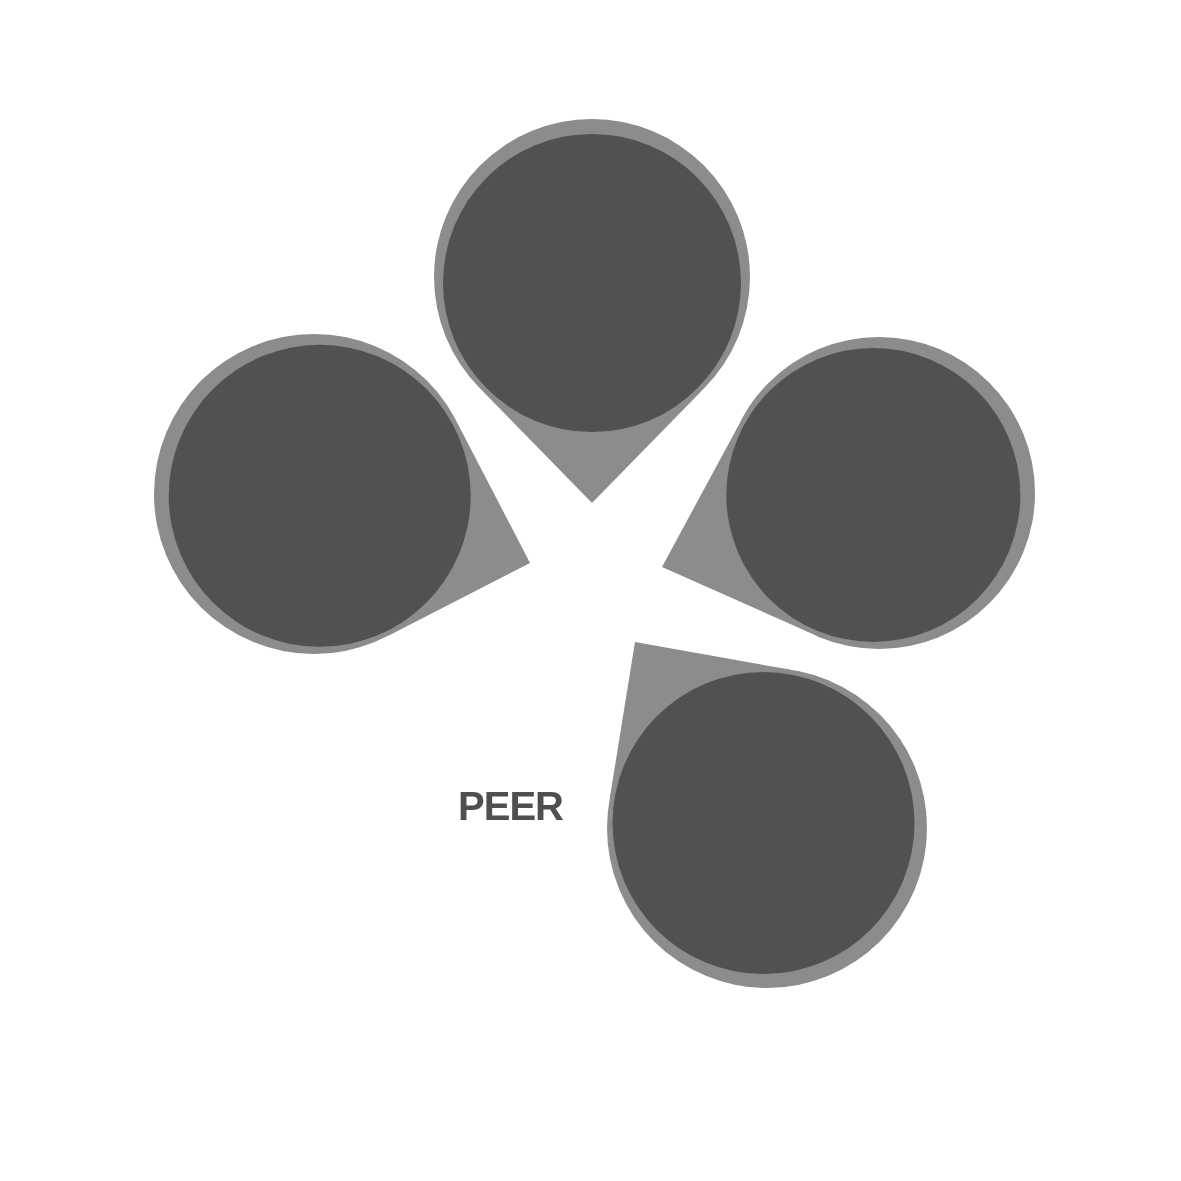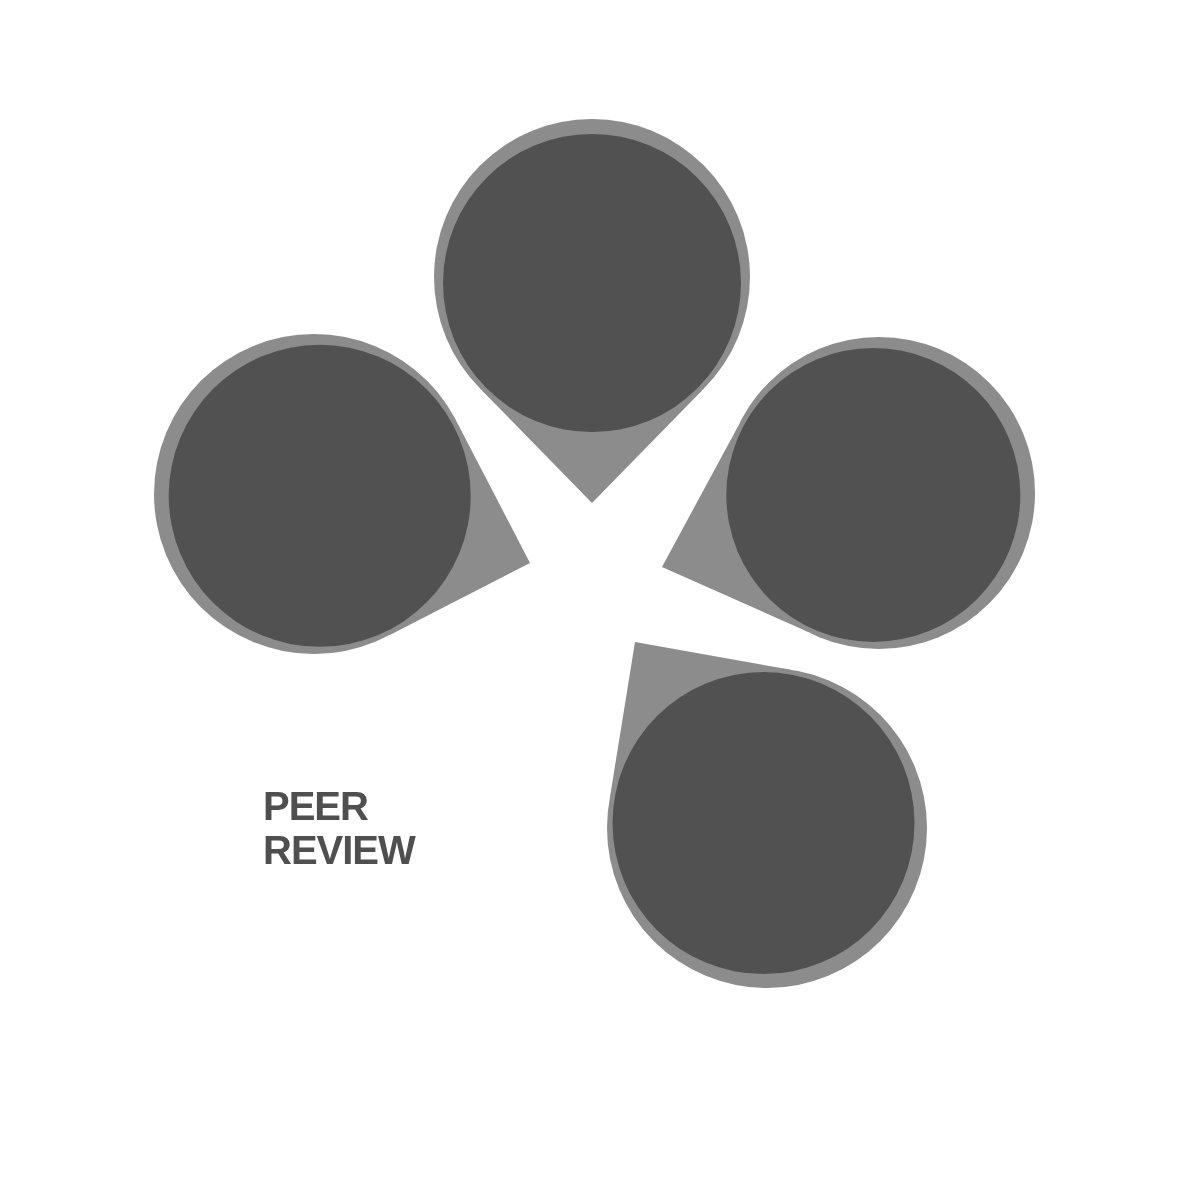--- a/index.html
+++ b/index.html
@@ -23,21 +23,21 @@
   .diagram-svg {
     position: absolute;
     left: 0;
     top: 0;
   }
   .diagram-label {
     position: absolute;
     left: 263px;
     top: 784px;
     width: 300px;
-    text-align: left;
+    text-align: right;
     font-weight: 700;
     font-size: 40px;
     line-height: 44px;
     letter-spacing: -1px;
   }
   .diagram-label .label-line {
     display: block;
     white-space: nowrap;
   }
 </style>
@@ -64,16 +64,15 @@
       </g>
       <g>
         <circle cx="767" cy="828" r="160" fill="#8C8C8C"></circle>
         <polygon points="791.0292973694651,669.8146882042147 635,642 609.7496608064457,798.4647528618414" fill="#8C8C8C"></polygon>
         <circle cx="763.5275179643533" cy="823.1069571315887" r="151" fill="#515151"></circle>
       </g>
     </svg>
 
   <div class="diagram-label" style="color: rgb(79, 79, 79);">
     <span class="label-line">PEER</span>
-    <span class="label-line">REVIEW</span>
   </div>
 
 </div>
 
 </body></html>

